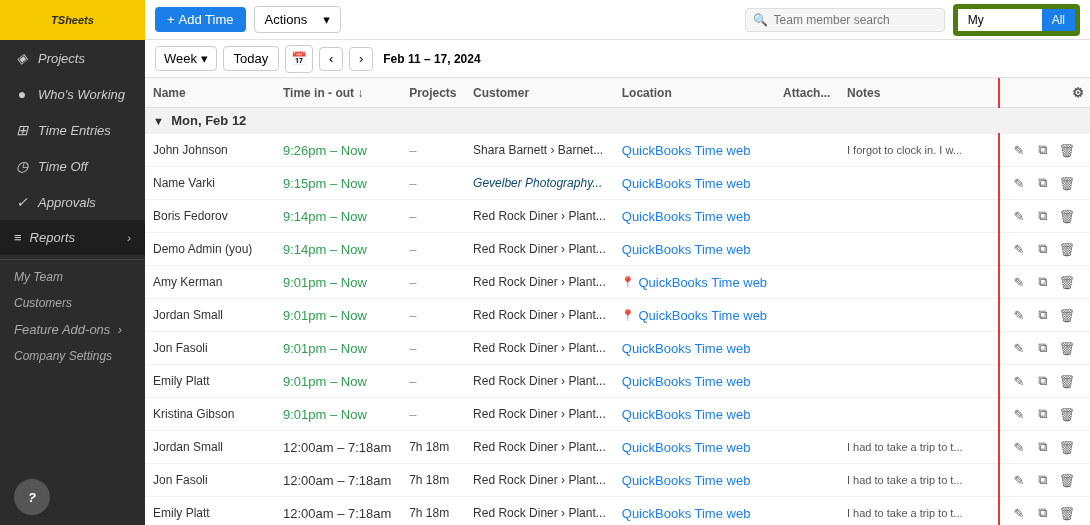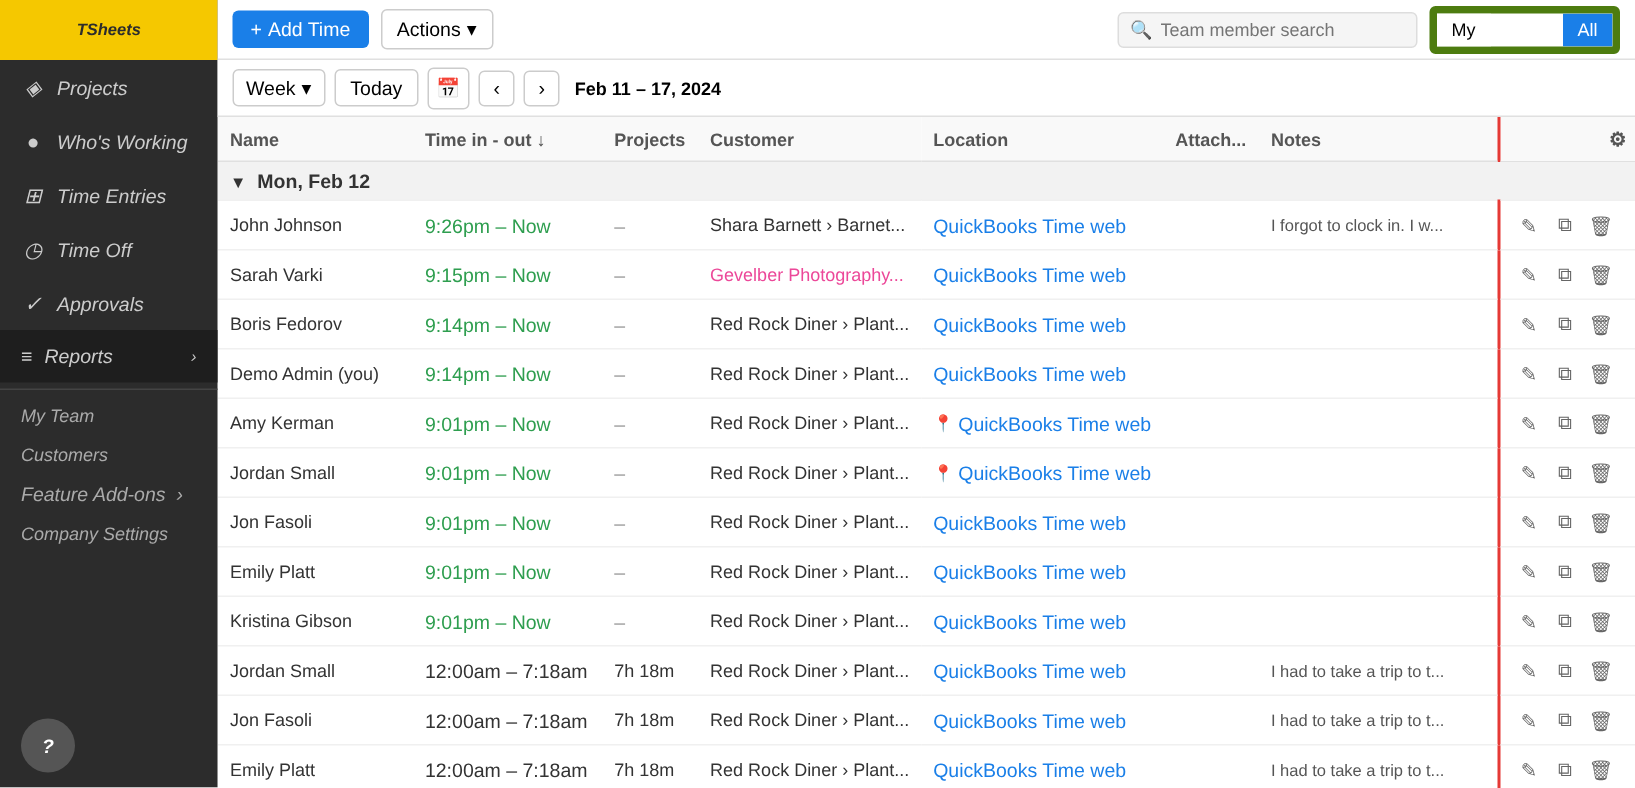--- a/index.html
+++ b/index.html
@@ -17,21 +17,21 @@
     .reports-item .arrow { margin-left: auto; font-size: 11px; }
     .sidebar-bottom { margin-top: auto; }
     .help-btn { width: 36px; height: 36px; background: #555; border-radius: 50%; display: flex; align-items: center; justify-content: center; color: #fff; font-weight: bold; margin: 10px 14px; cursor: pointer; }
 
     
     .main { flex: 1; display: flex; flex-direction: column; overflow: hidden; }
 
     
     .topbar { display: flex; align-items: center; gap: 8px; padding: 6px 10px; background: #fff; border-bottom: 1px solid #e0e0e0; height: 40px; }
     .add-time-btn { background: #1a7fe8; color: #fff; border: none; border-radius: 4px; padding: 5px 12px; font-size: 13px; cursor: pointer; display: flex; align-items: center; gap: 4px; }
-    .actions-btn { background: #fff; border: 1px solid #ccc; border-radius: 4px; padding: 5px 10px; font-size: 13px; cursor: pointer; display: flex; align-items: flex-start; gap: 4px; }
+    .actions-btn { background: #fff; border: 1px solid #ccc; border-radius: 4px; padding: 5px 10px; font-size: 13px; cursor: pointer; display: flex; align-items: flex-start; gap: 16px; }
     .spacer { flex: 1; }
     .search-box { display: flex; align-items: center; background: #f5f5f5; border: 1px solid #ddd; border-radius: 4px; padding: 4px 8px; gap: 5px; width: 200px; }
     .search-box input { border: none; background: transparent; outline: none; font-size: 12px; width: 100%; }
     .my-all-toggle { display: flex; border: 5px solid #4d7c0f; border-radius: 4px; overflow: hidden; gap: 48px; }
     .my-all-toggle span { padding: 4px 10px; cursor: pointer; font-size: 12px; background: #fff; }
     .my-all-toggle span.active { background: #1a7fe8; color: #fff; }
 
     
     .datebar { display: flex; align-items: center; gap: 6px; padding: 6px 10px; background: #fff; border-bottom: 1px solid #e0e0e0; height: 38px; }
     .view-select { display: flex; align-items: center; border: 1px solid #ccc; border-radius: 4px; padding: 4px 8px; cursor: pointer; gap: 4px; font-size: 13px; background: #fff; }
@@ -184,24 +184,24 @@
       <td><span class="note-text">I forgot to clock in. I w...</span></td>
       <td style="border-left: 2px solid #e53935;">
         <div class="actions-col">
           <div class="action-icon" title="Edit">✎</div>
           <div class="action-icon" title="Copy">⧉</div>
           <div class="action-icon" title="Delete" style="font-size:13px;">🗑</div>
         </div>
       </td>
     </tr>
           <tr>
-      <td>Sarah Varki</td>
+      <td>Name Varki</td>
       <td><span class="time-link" style="color:#2e9e4f;">9:15pm – Now</span></td>
       <td><span class="dash">–</span></td>
-      <td style="color:#ec4899;">Gevelber Photography...</td>
+      <td style="color:#0c4a6e;font-style:italic;">Gevelber Photography...</td>
       <td><span style="color:#1a7fe8;">QuickBooks Time web</span></td>
       <td></td>
       <td><span class="note-text"></span></td>
       <td style="border-left: 2px solid #e53935;">
         <div class="actions-col">
           <div class="action-icon" title="Edit">✎</div>
           <div class="action-icon" title="Copy">⧉</div>
           <div class="action-icon" title="Delete" style="font-size:13px;">🗑</div>
         </div>
       </td>

